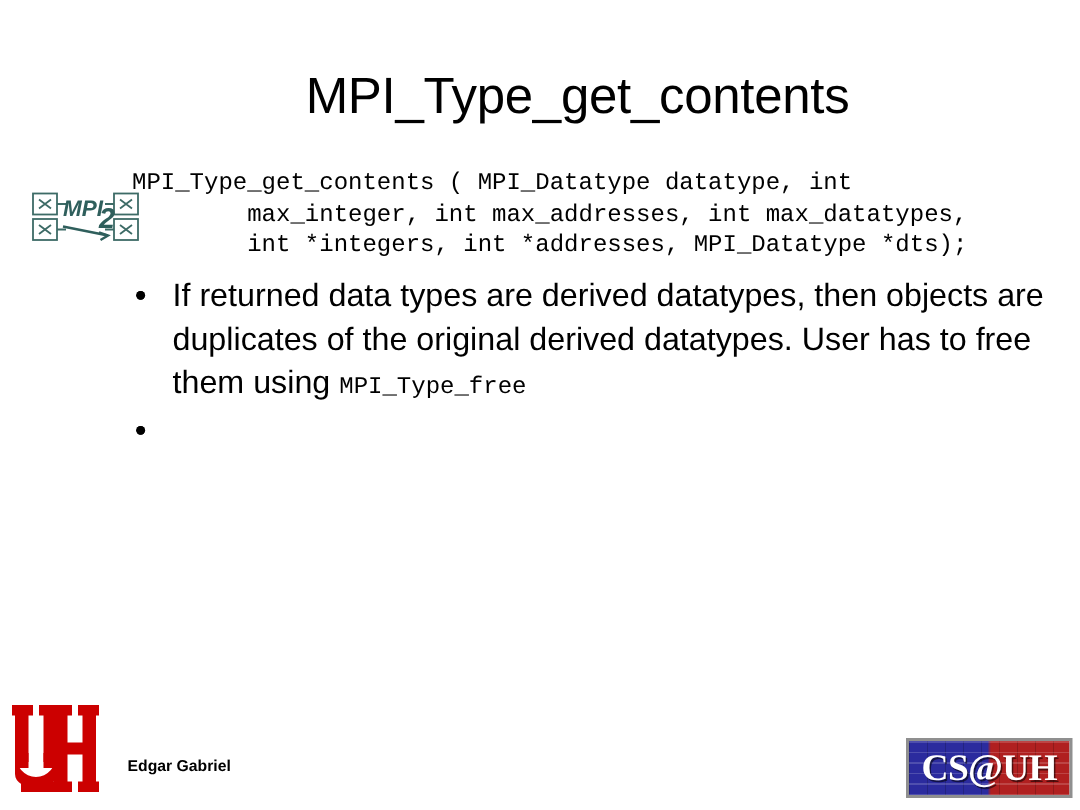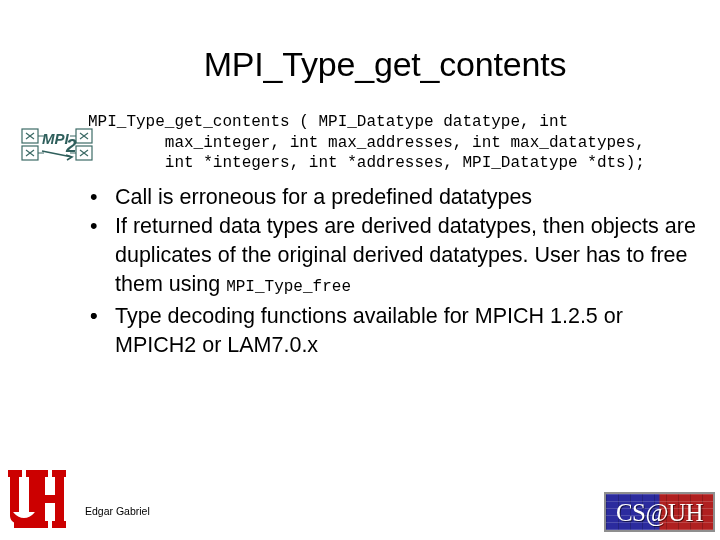--- a/index.html
+++ b/index.html
@@ -101,20 +101,21 @@
   
   .presenter {
     position: absolute;
     left: 85px;
     top: 504px;
     font-family: "Liberation Sans", sans-serif;
     font-size: 10.5px;
     line-height: 14px;
     color: #000000;
     white-space: nowrap;
+    font-weight: bold;
   }
 
   
   .csuh-logo {
     position: absolute;
     left: 604px;
     top: 492px;
     width: 111px;
     height: 40px;
     border: 2px solid #8f8f8f;
@@ -130,21 +131,21 @@
       repeating-linear-gradient(90deg, rgba(0,0,0,0.22) 0px, rgba(0,0,0,0.22) 1px, transparent 1px, transparent 12px);
     opacity: 0.85;
   }
   .csuh-logo .csuh-text {
     position: absolute;
     inset: 0;
     display: flex;
     align-items: center;
     justify-content: center;
     font-family: "Liberation Serif", serif;
-    font-weight: 400;
+    font-weight: 700;
     font-size: 25px;
     line-height: 1;
     color: #ffffff;
     letter-spacing: -0.5px;
     text-shadow: 1px 1px 0 rgba(0,0,0,0.55);
     border-radius: 15px;
   }
 </style>
 </head>
 <body>
@@ -179,35 +180,33 @@
   </div>
 
   <div class="code-block">MPI_Type_get_contents ( MPI_Datatype datatype, int
         max_integer, int max_addresses, int max_datatypes,
         int *integers, int *addresses, MPI_Datatype *dts);</div>
 
   <div class="bullets">
 
     <div class="bullet">
       <span class="marker">•</span>
-      <span>Call is erroneous for a predefined datatypes</span>
     </div>
 
     <div class="bullet">
       <span class="marker">•</span>
       <span>If returned data types are derived datatypes, then objects are duplicates of the original derived datatypes. User has to free them using </span><span class="mono-inline">MPI_Type_free</span>
     </div>
 
     <div class="bullet">
       <span class="marker">•</span>
     </div>
 
     <div class="bullet">
       <span class="marker">•</span>
-      <span>Type decoding functions available for MPICH 1.2.5 or MPICH2 or LAM7.0.x</span>
     </div>
 
   </div>
 
   <div class="uh-logo">
     <svg width="58" height="62" viewBox="0 0 58 62" xmlns="http://www.w3.org/2000/svg">
       <g fill="#cc0000">
 
         <rect x="28" y="2" width="9" height="58"></rect>
         <rect x="47" y="2" width="9" height="58"></rect>

